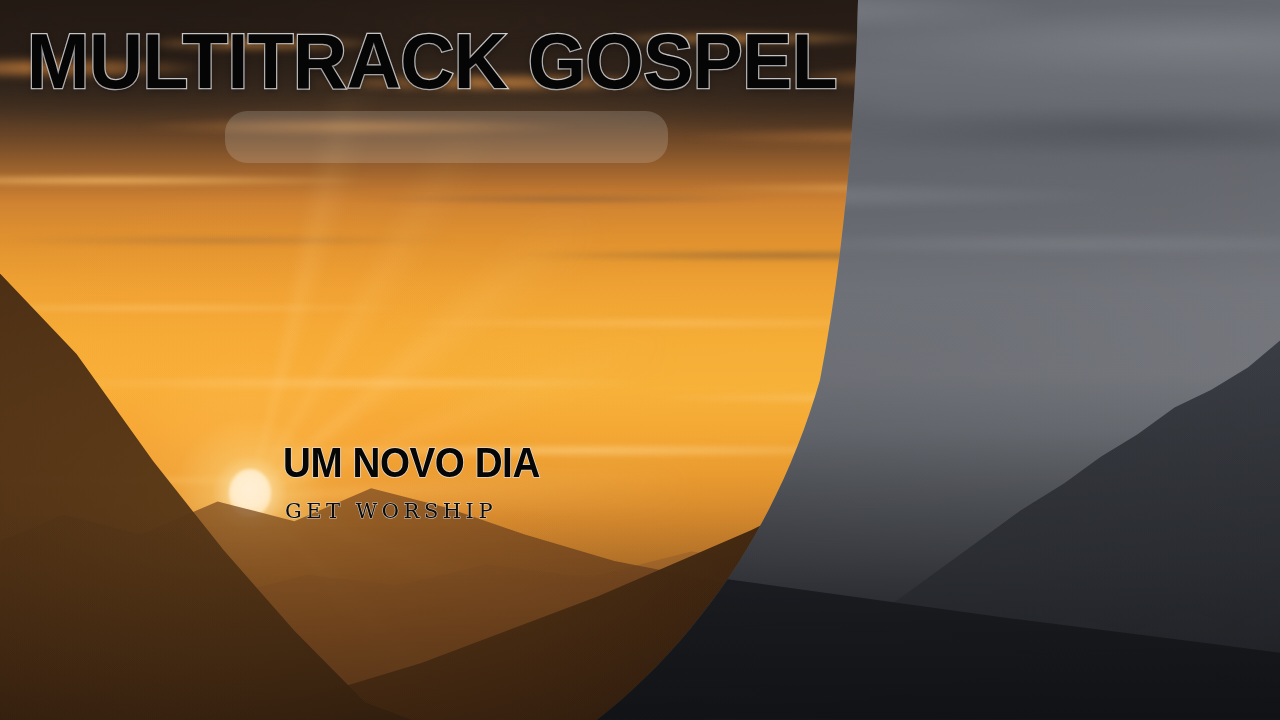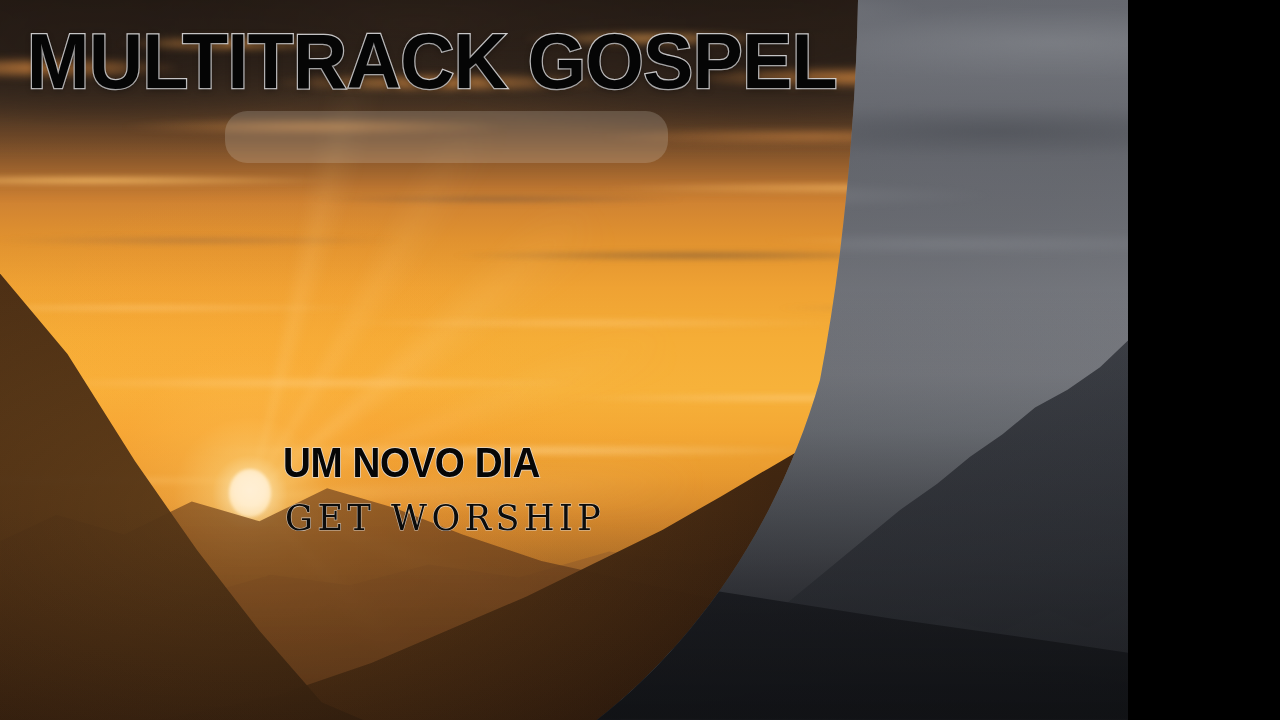--- a/index.html
+++ b/index.html
@@ -1,18 +1,18 @@
 <!DOCTYPE html>
 <html><head>
 <meta charset="utf-8">
 <style>
   html,body{margin:0;padding:0;background:#000;}
   body{width:1280px;height:720px;overflow:hidden;font-family:"Liberation Sans",sans-serif;}
 
-  #stage{position:relative;width:1128px;height:720px;overflow:hidden;background:#f0abfc;}
+  #stage{position:relative;width:1280px;height:720px;overflow:hidden;background:#f0abfc;}
 
   
   .photo-left{position:absolute;inset:0;overflow:hidden;}
 
   .sky-base{
     position:absolute;inset:0;
     background:
       linear-gradient(to bottom,
         #3a3028 0%,
         #4a3a2c 7%,
@@ -267,21 +267,21 @@
     transform-origin:left top;
     color:#060606;
     -webkit-text-stroke:1.6px rgba(226,226,228,.85);
     paint-order:stroke fill;
     white-space:nowrap;
   }
   .artist{
     position:absolute;left:285px;top:501px;
     font-family:"DejaVu Serif",serif;
     font-weight:400;
-    font-size:35px;
+    font-size:21px;
     line-height:1;
     letter-spacing:4.5px;
     color:#0c0c0c;
     -webkit-text-stroke:1.1px rgba(228,228,230,.75);
     paint-order:stroke fill;
     white-space:nowrap;
   }
 </style>
 </head>
 <body>

